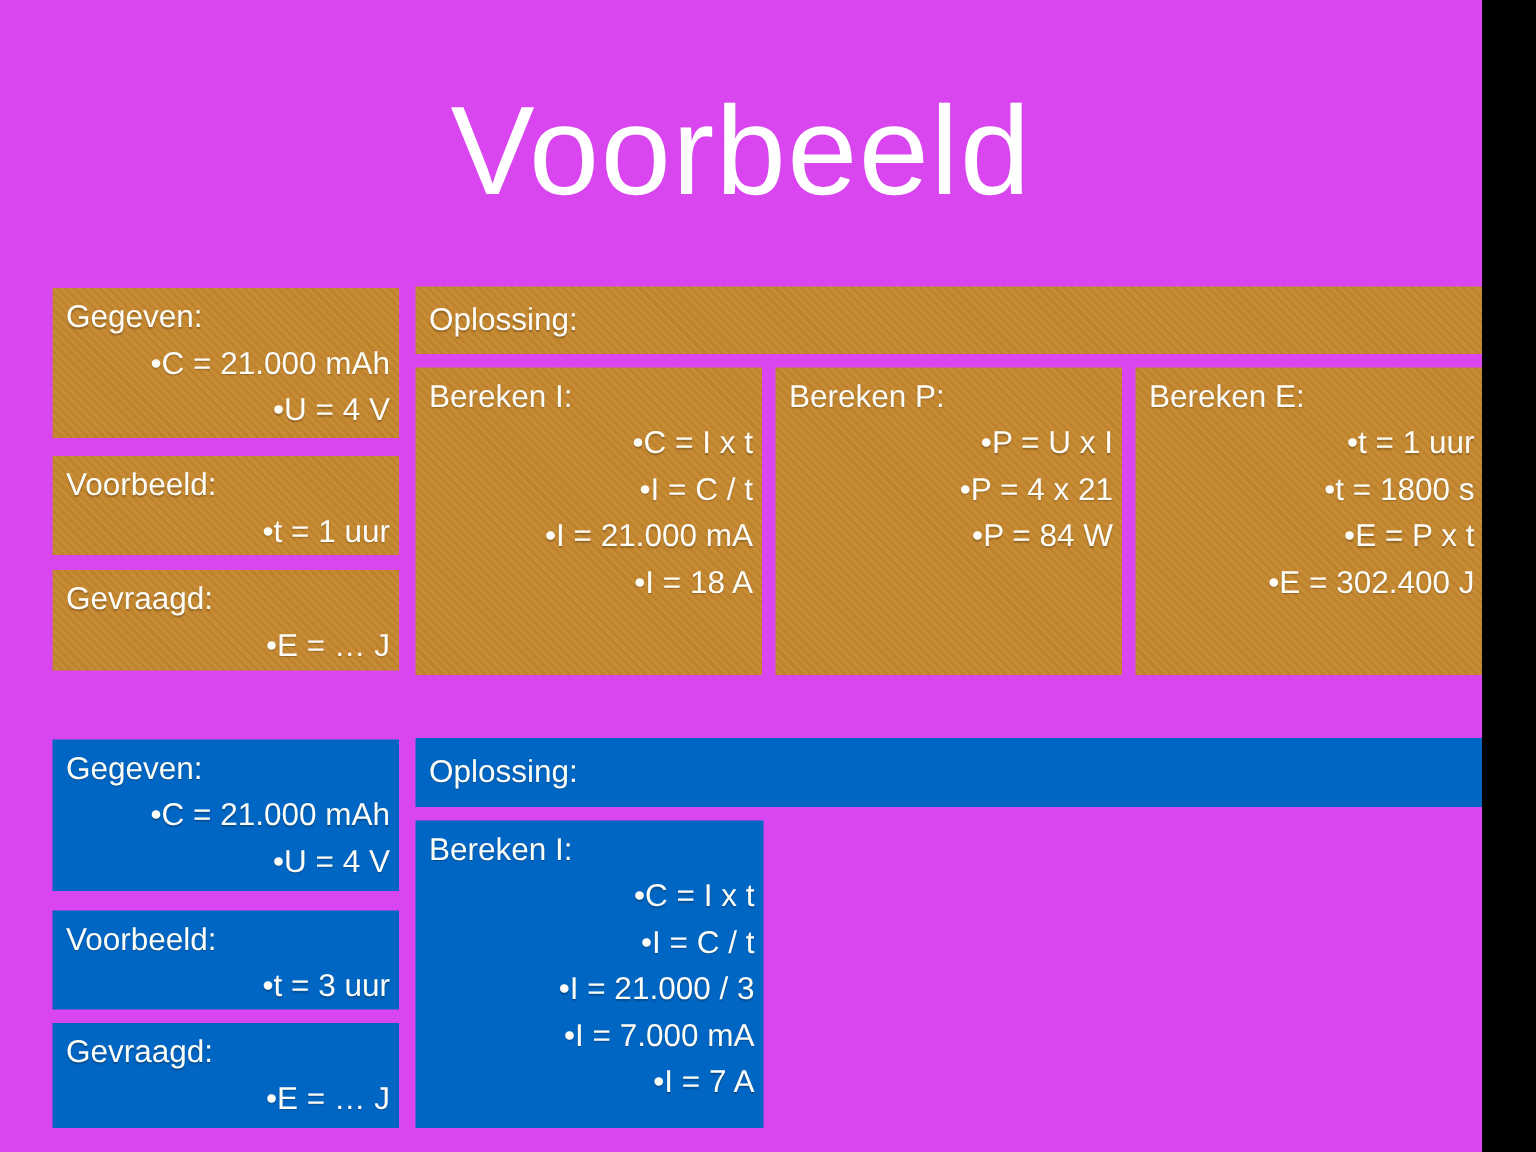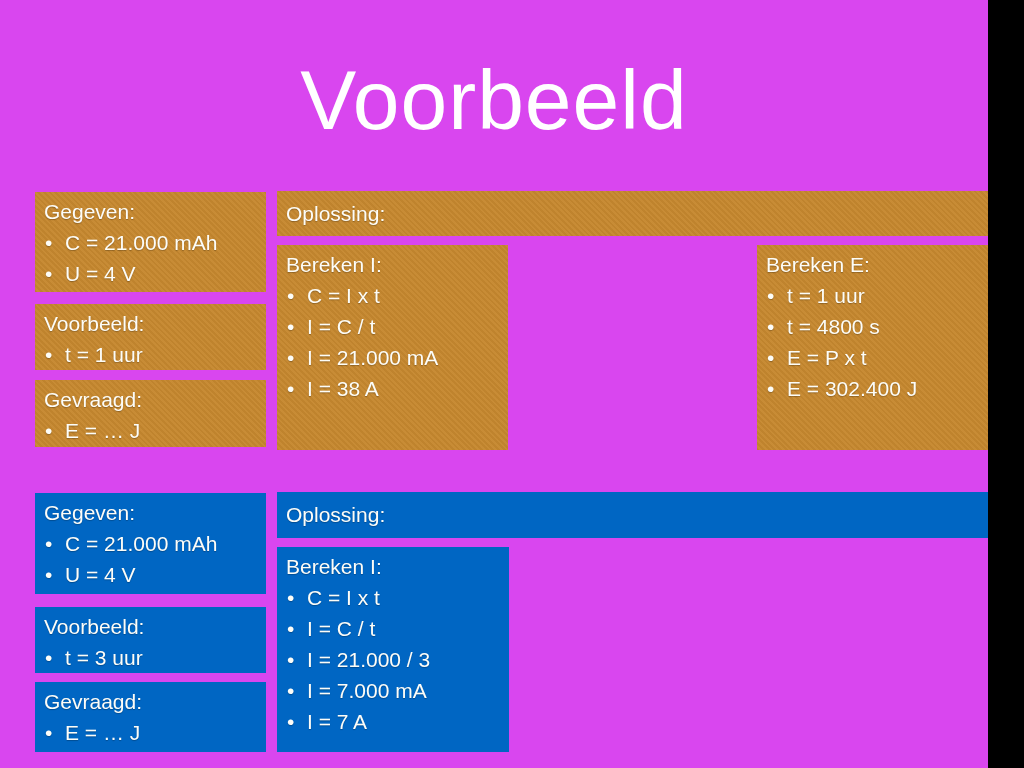--- a/index.html
+++ b/index.html
@@ -30,21 +30,21 @@
     padding: 4px 6px 14px 9px;
     overflow: hidden;
     text-shadow: 0 1px 1px rgba(0,0,0,0.25);
   }
   .orange {
     background-color: #c6882f;
     background-image: repeating-linear-gradient(45deg, rgba(0,0,0,0.035) 0 2px, rgba(255,255,255,0.03) 2px 4px);
   }
   .blue { background-color: #0066c3; }
   .box .hdr { font-weight: 400; }
-  .box ul { margin: 0; padding: 0; list-style: none; }
+  .box ul { margin: 0; padding: 0; list-style: none; text-align: right; }
   .box li::before {
     content: "•";
     display: inline-block;
     width: 20px;
     padding-left: 1px;
   }
   .bar {
     padding: 0 0 0 9px;
     line-height: 45px;
   }
@@ -95,30 +95,38 @@
   <div class="box orange bar t-solbar">
     <span>Oplossing:</span>
   </div>
 
   <div class="box orange t-step1">
     <div class="hdr">Bereken I:</div>
     <ul>
       <li>C = I x t</li>
       <li>I = C / t</li>
       <li>I = 21.000 mA</li>
-      <li>I = 38 A</li>
+      <li>I = 18 A</li>
     </ul>
   </div>
 
+  <div class="box orange t-step2">
+    <div class="hdr">Bereken P:</div>
+    <ul>
+      <li>P = U x I</li>
+      <li>P = 4 x 21</li>
+      <li>P = 84 W</li>
+    </ul>
+  </div>
 
   <div class="box orange t-step3">
     <div class="hdr">Bereken E:</div>
     <ul>
       <li>t = 1 uur</li>
-      <li>t = 4800 s</li>
+      <li>t = 1800 s</li>
       <li>E = P x t</li>
       <li>E = 302.400 J</li>
     </ul>
   </div>
 
   <div class="box blue b-given">
     <div class="hdr">Gegeven:</div>
     <ul>
       <li>C = 21.000 mAh</li>
       <li>U = 4 V</li>

